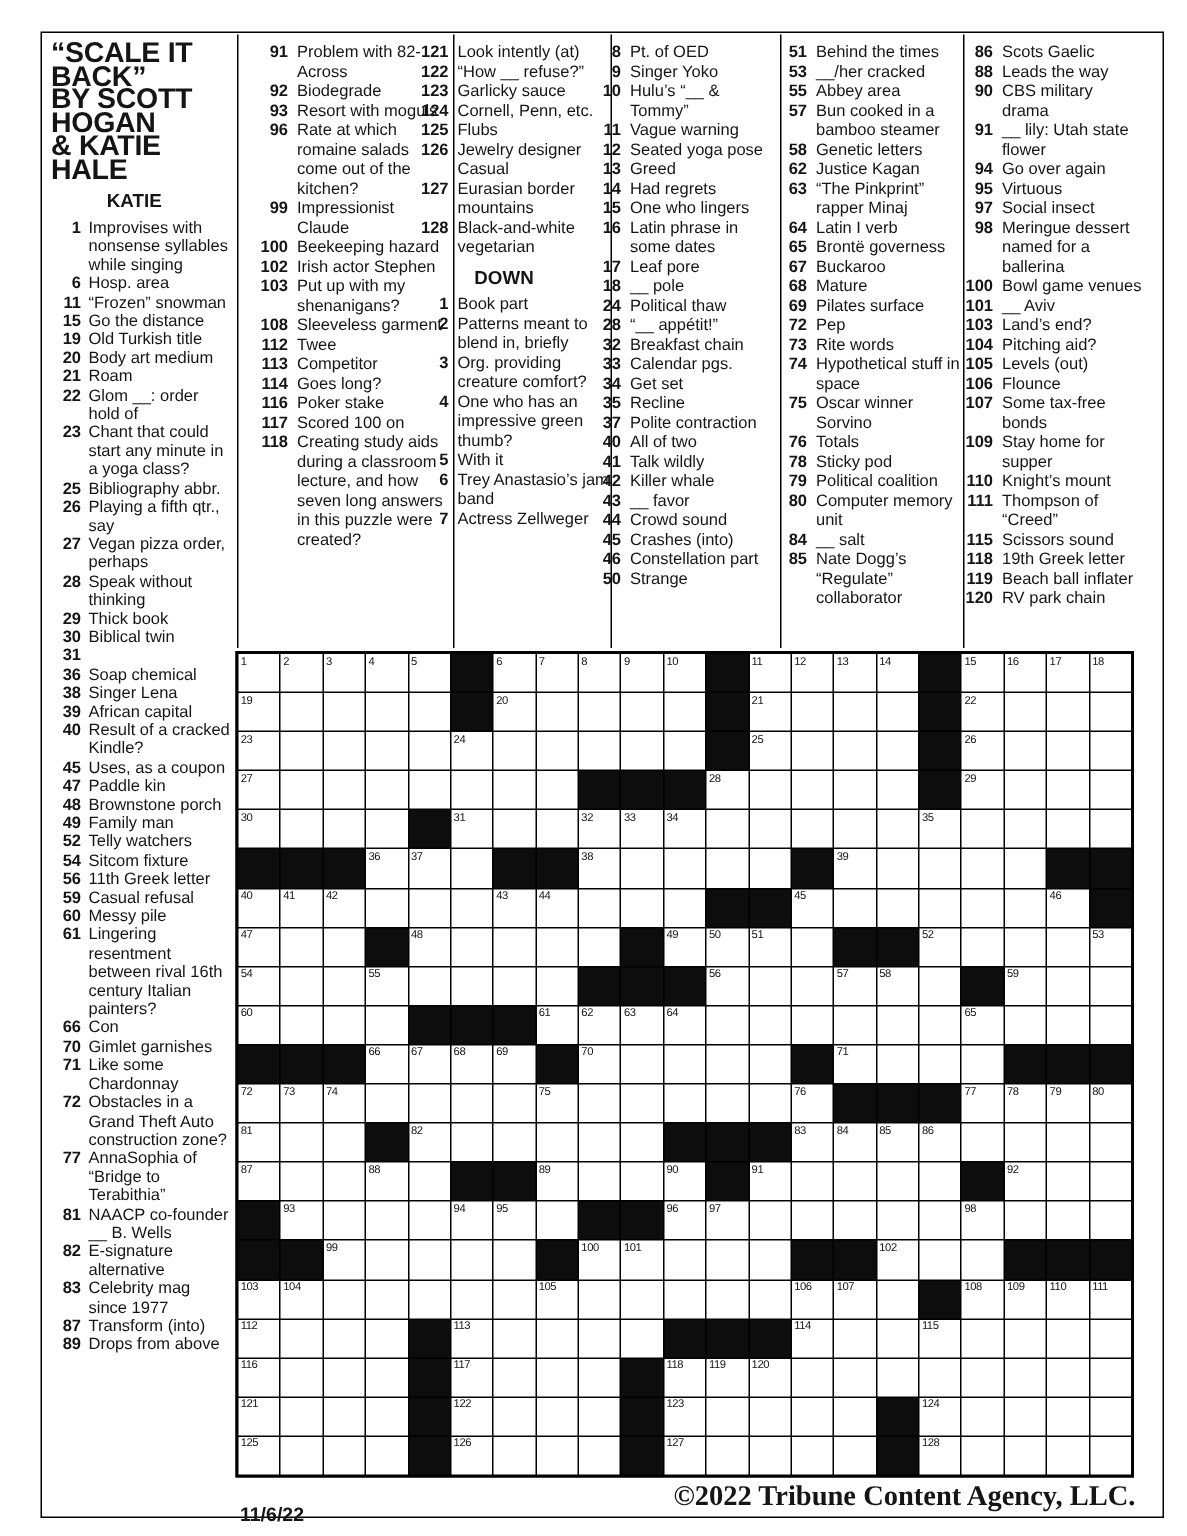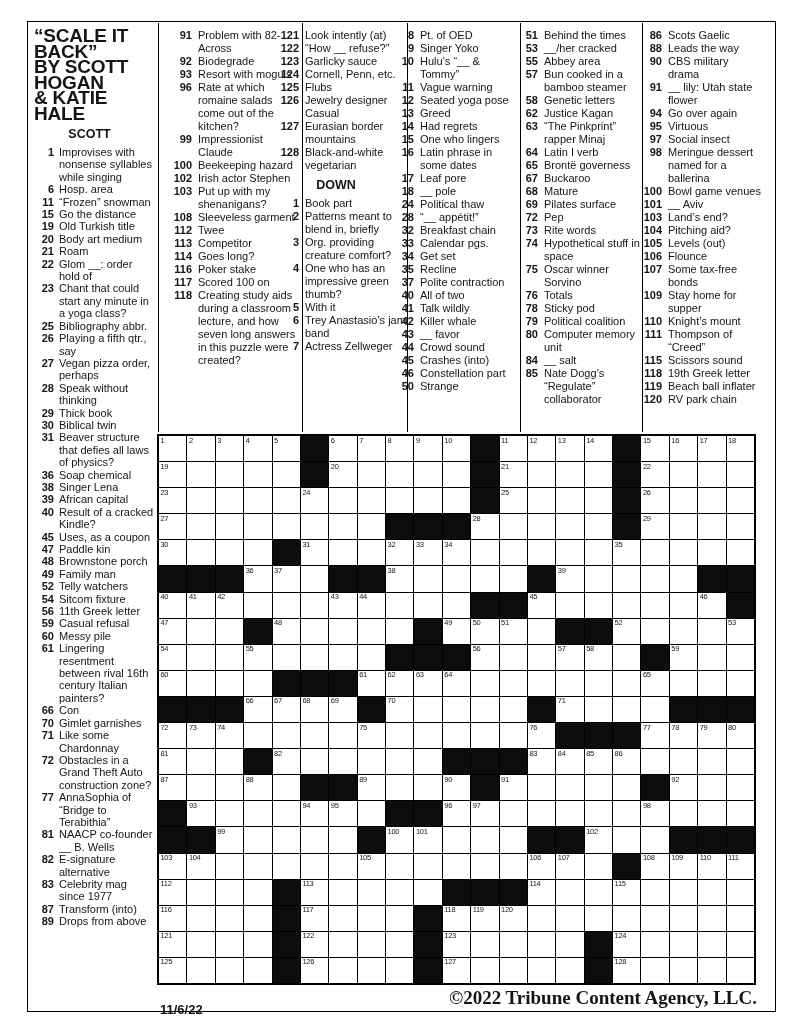--- a/index.html
+++ b/index.html
@@ -41,21 +41,21 @@
 <div class="vrule" style="left:407px"></div>
 <div class="vrule" style="left:520px"></div>
 <div class="vrule" style="left:642px"></div>
 
 <div id="col1" class="col">
   <div class="title">
     <div>“SCALE IT BACK”</div>
     <div>BY SCOTT HOGAN</div>
     <div>&amp; KATIE HALE</div>
   </div>
-  <div class="header">SCOTT</div>
+  <div class="header">KATIE</div>
   <div>
       <div class="clue">
         <span class="cnum">1</span>
         <span class="ctext">Improvises with nonsense syllables while singing</span>
       </div>
       <div class="clue">
         <span class="cnum">6</span>
         <span class="ctext">Hosp. area</span>
       </div>
       <div class="clue">
@@ -105,21 +105,20 @@
       <div class="clue">
         <span class="cnum">29</span>
         <span class="ctext">Thick book</span>
       </div>
       <div class="clue">
         <span class="cnum">30</span>
         <span class="ctext">Biblical twin</span>
       </div>
       <div class="clue">
         <span class="cnum">31</span>
-        <span class="ctext">Beaver structure that defies all laws of physics?</span>
       </div>
       <div class="clue">
         <span class="cnum">36</span>
         <span class="ctext">Soap chemical</span>
       </div>
       <div class="clue">
         <span class="cnum">38</span>
         <span class="ctext">Singer Lena</span>
       </div>
       <div class="clue">

